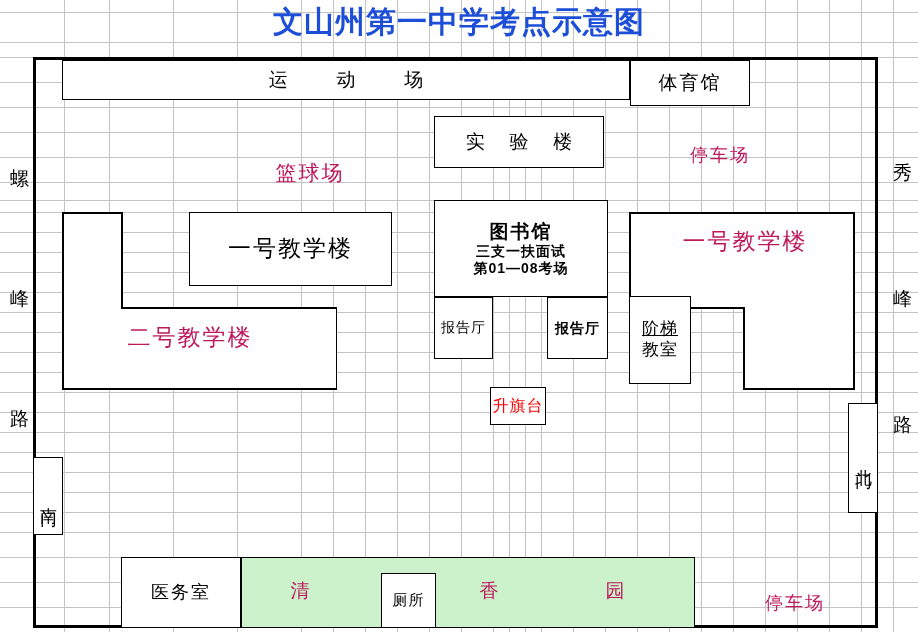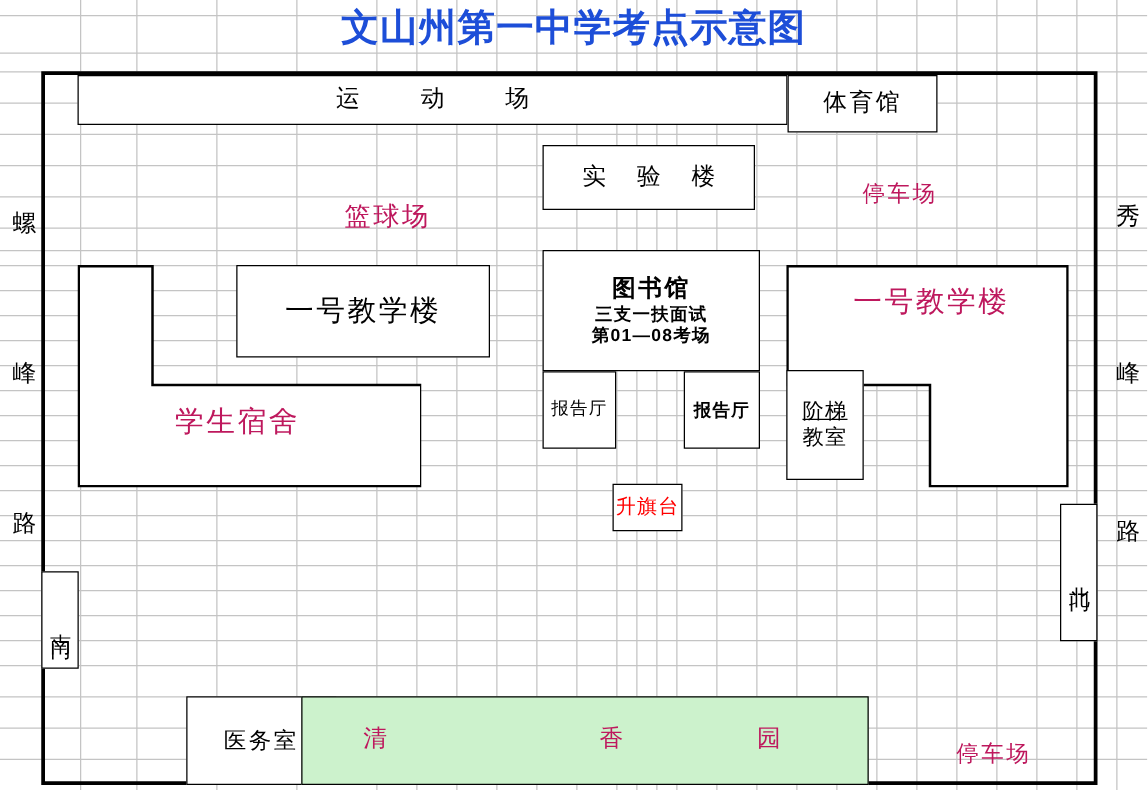--- a/index.html
+++ b/index.html
@@ -212,21 +212,21 @@
 
   <div class="label-plain f-serif" style="left:660px; top:142px; width:120px; height:26px; font-size:18px; letter-spacing:2px;">停车场</div>
 
   <div class="box f-serif" style="left:189px; top:212px; width:203px; height:74px; font-size:23px; letter-spacing:2px;">一号教学楼</div>
 
   <div class="box f-serif" style="left:62px; top:212px; width:268px; height:172px; font-size:23px; letter-spacing:2px; border:none; background:transparent;"></div>
 
   <svg style="position:absolute; left:62px; top:212px; width:275px; height:178px; z-index:9;" viewBox="0 0 275 178">
     <path d="M1,1 L60,1 L60,96 L275,96 L275,177 L1,177 Z" fill="#ffffff" stroke="#000000" stroke-width="2" vector-effect="non-scaling-stroke"></path>
   </svg>
-  <div class="label-plain f-serif" style="left:90px; top:322px; width:200px; height:30px; font-size:23px; letter-spacing:2px; z-index:11;">学生宿舍</div>
+  <div class="label-plain f-serif" style="left:90px; top:322px; width:200px; height:30px; font-size:23px; letter-spacing:2px; z-index:11;">二号教学楼</div>
 
   <div class="box" style="left:434px; top:200px; width:174px; height:97px;">
     <div class="stack f-sans">
       <span class="l1">图书馆</span>
       <span class="l2">三支一扶面试</span>
       <span class="l3">第01—08考场</span>
     </div>
   </div>
 
   <div class="box f-serif" style="left:434px; top:297px; width:59px; height:62px; font-size:14px; letter-spacing:1px;">报告厅</div>
@@ -244,23 +244,24 @@
       <span style="font-size:17px;text-decoration:underline;">阶梯</span>
       <span style="font-size:17px;">教室</span>
     </div>
   </div>
 
   <div class="box f-serif vert" style="left:33px; top:457px; width:30px; height:78px; font-size:17px;">南门</div>
 
   <div class="box f-serif vert" style="left:848px; top:403px; width:30px; height:110px; font-size:17px;">北门</div>
 
 
-  <div class="box f-serif" style="left:121px; top:557px; width:120px; height:71px; font-size:18px; letter-spacing:2px;margin-left:28px;">医务室</div>
+  <div class="box f-serif" style="left:121px; top:557px; width:120px; height:71px; font-size:18px; letter-spacing:2px;">医务室</div>
 
   <div class="box green-fill" style="left:241px; top:557px; width:454px; height:71px; border:1.6px solid #000000;"></div>
   <div class="label-plain f-serif" style="left:283px; top:578px; width:34px; height:26px; font-size:19px; z-index:12;">清</div>
   <div class="label-plain f-serif" style="left:472px; top:578px; width:34px; height:26px; font-size:19px; z-index:12;">香</div>
   <div class="label-plain f-serif" style="left:598px; top:578px; width:34px; height:26px; font-size:19px; z-index:12;">园</div>
 
+  <div class="box f-serif" style="left:381px; top:573px; width:55px; height:55px; font-size:15px; letter-spacing:1px; z-index:13;">厕所</div>
 
   <div class="label-plain f-serif" style="left:740px; top:590px; width:110px; height:26px; font-size:18px; letter-spacing:2px;">停车场</div>
 
 </div>
 
 </body></html>

